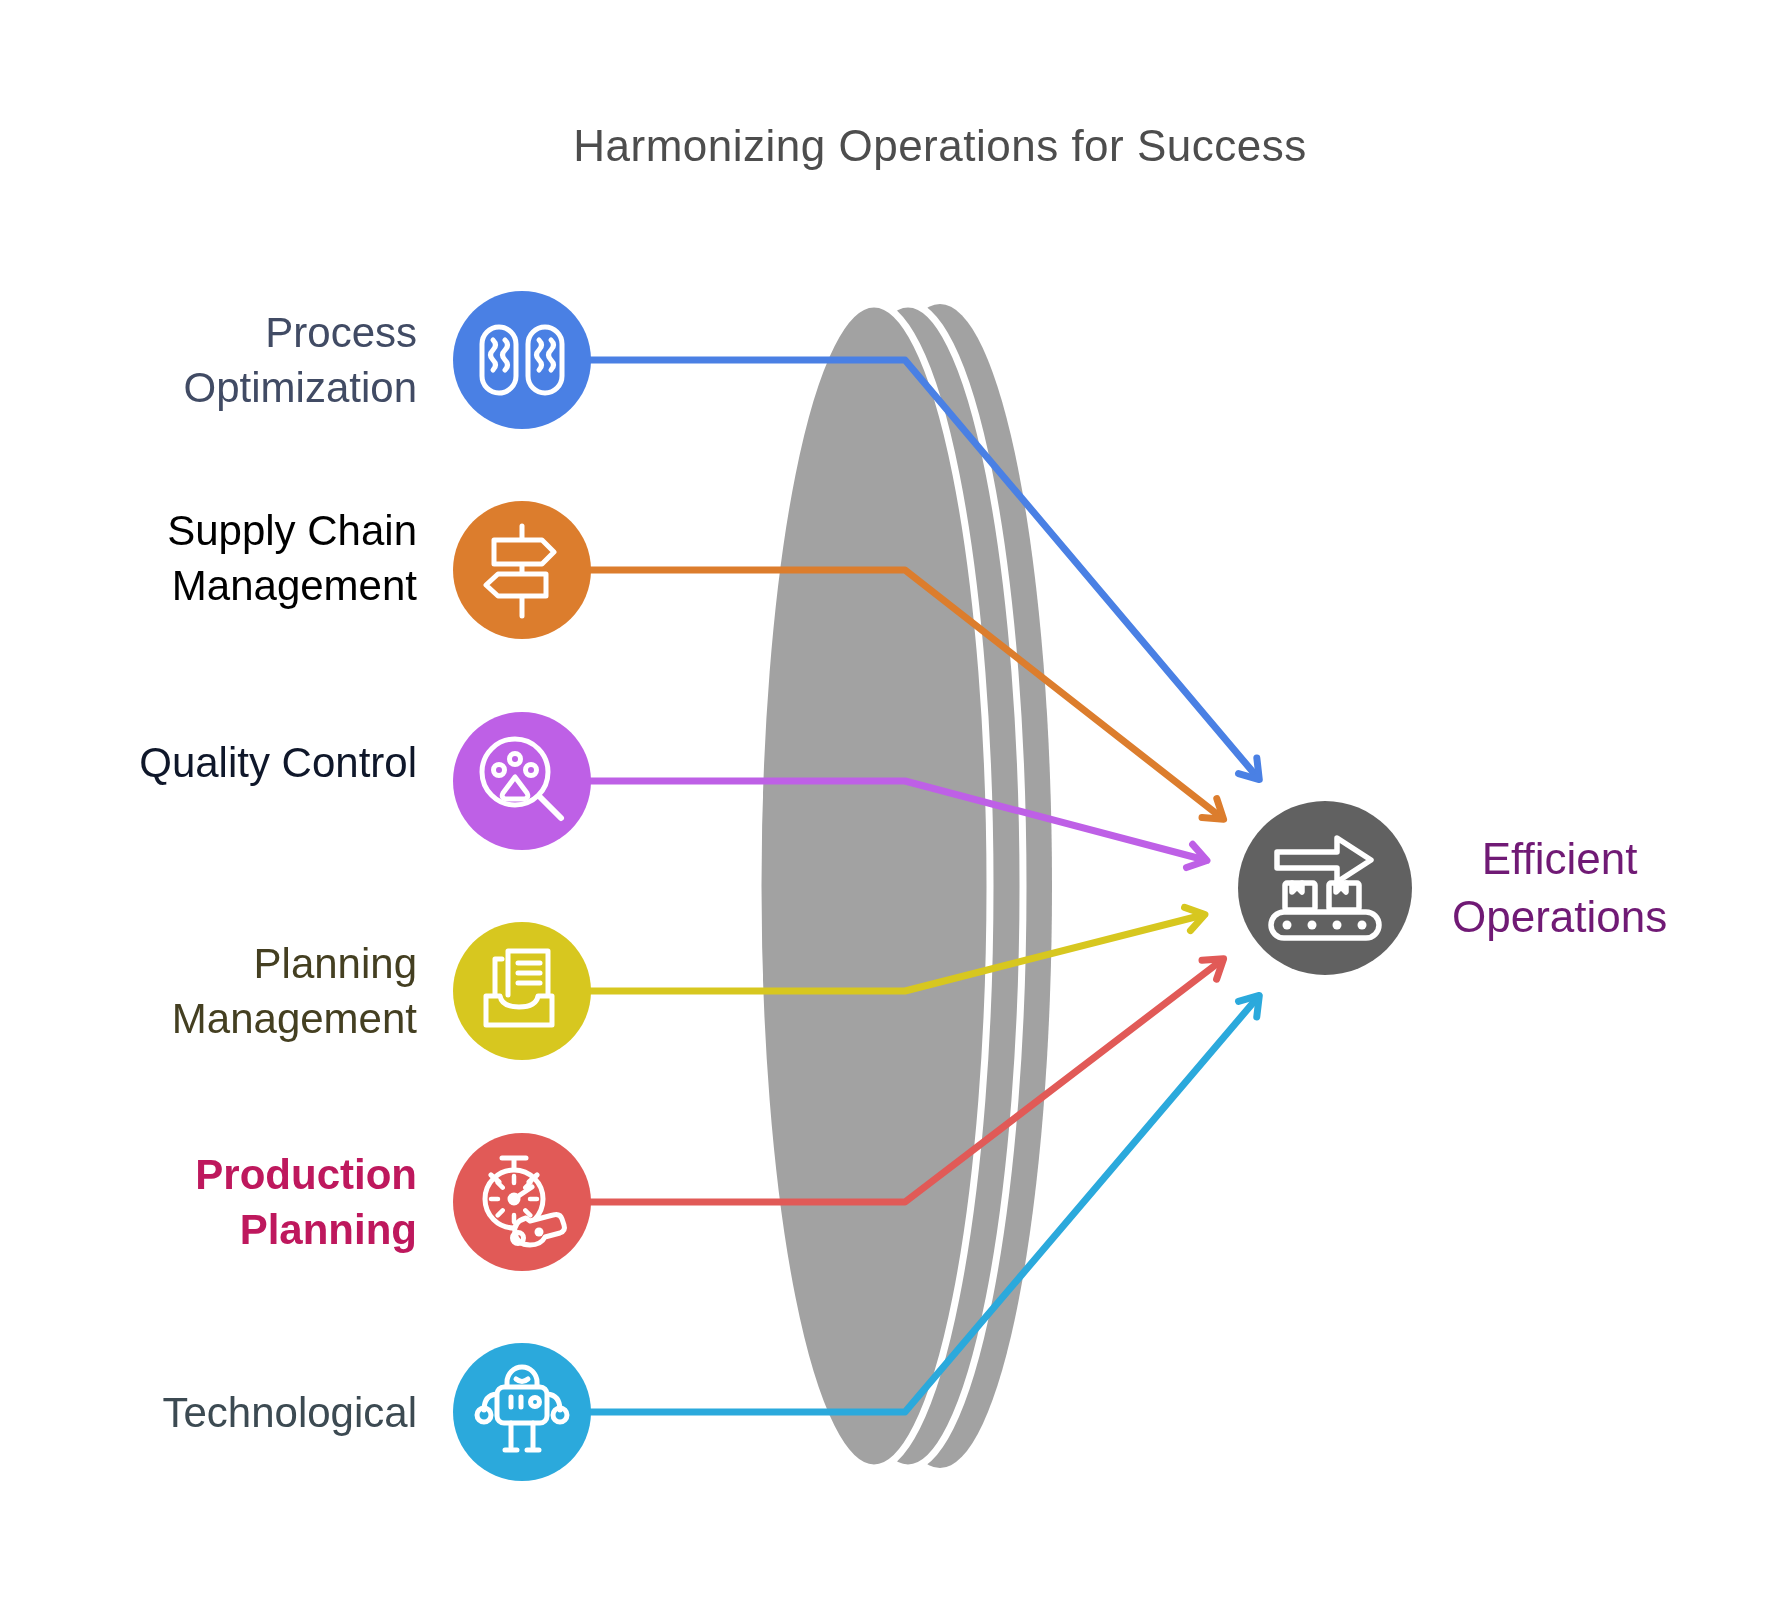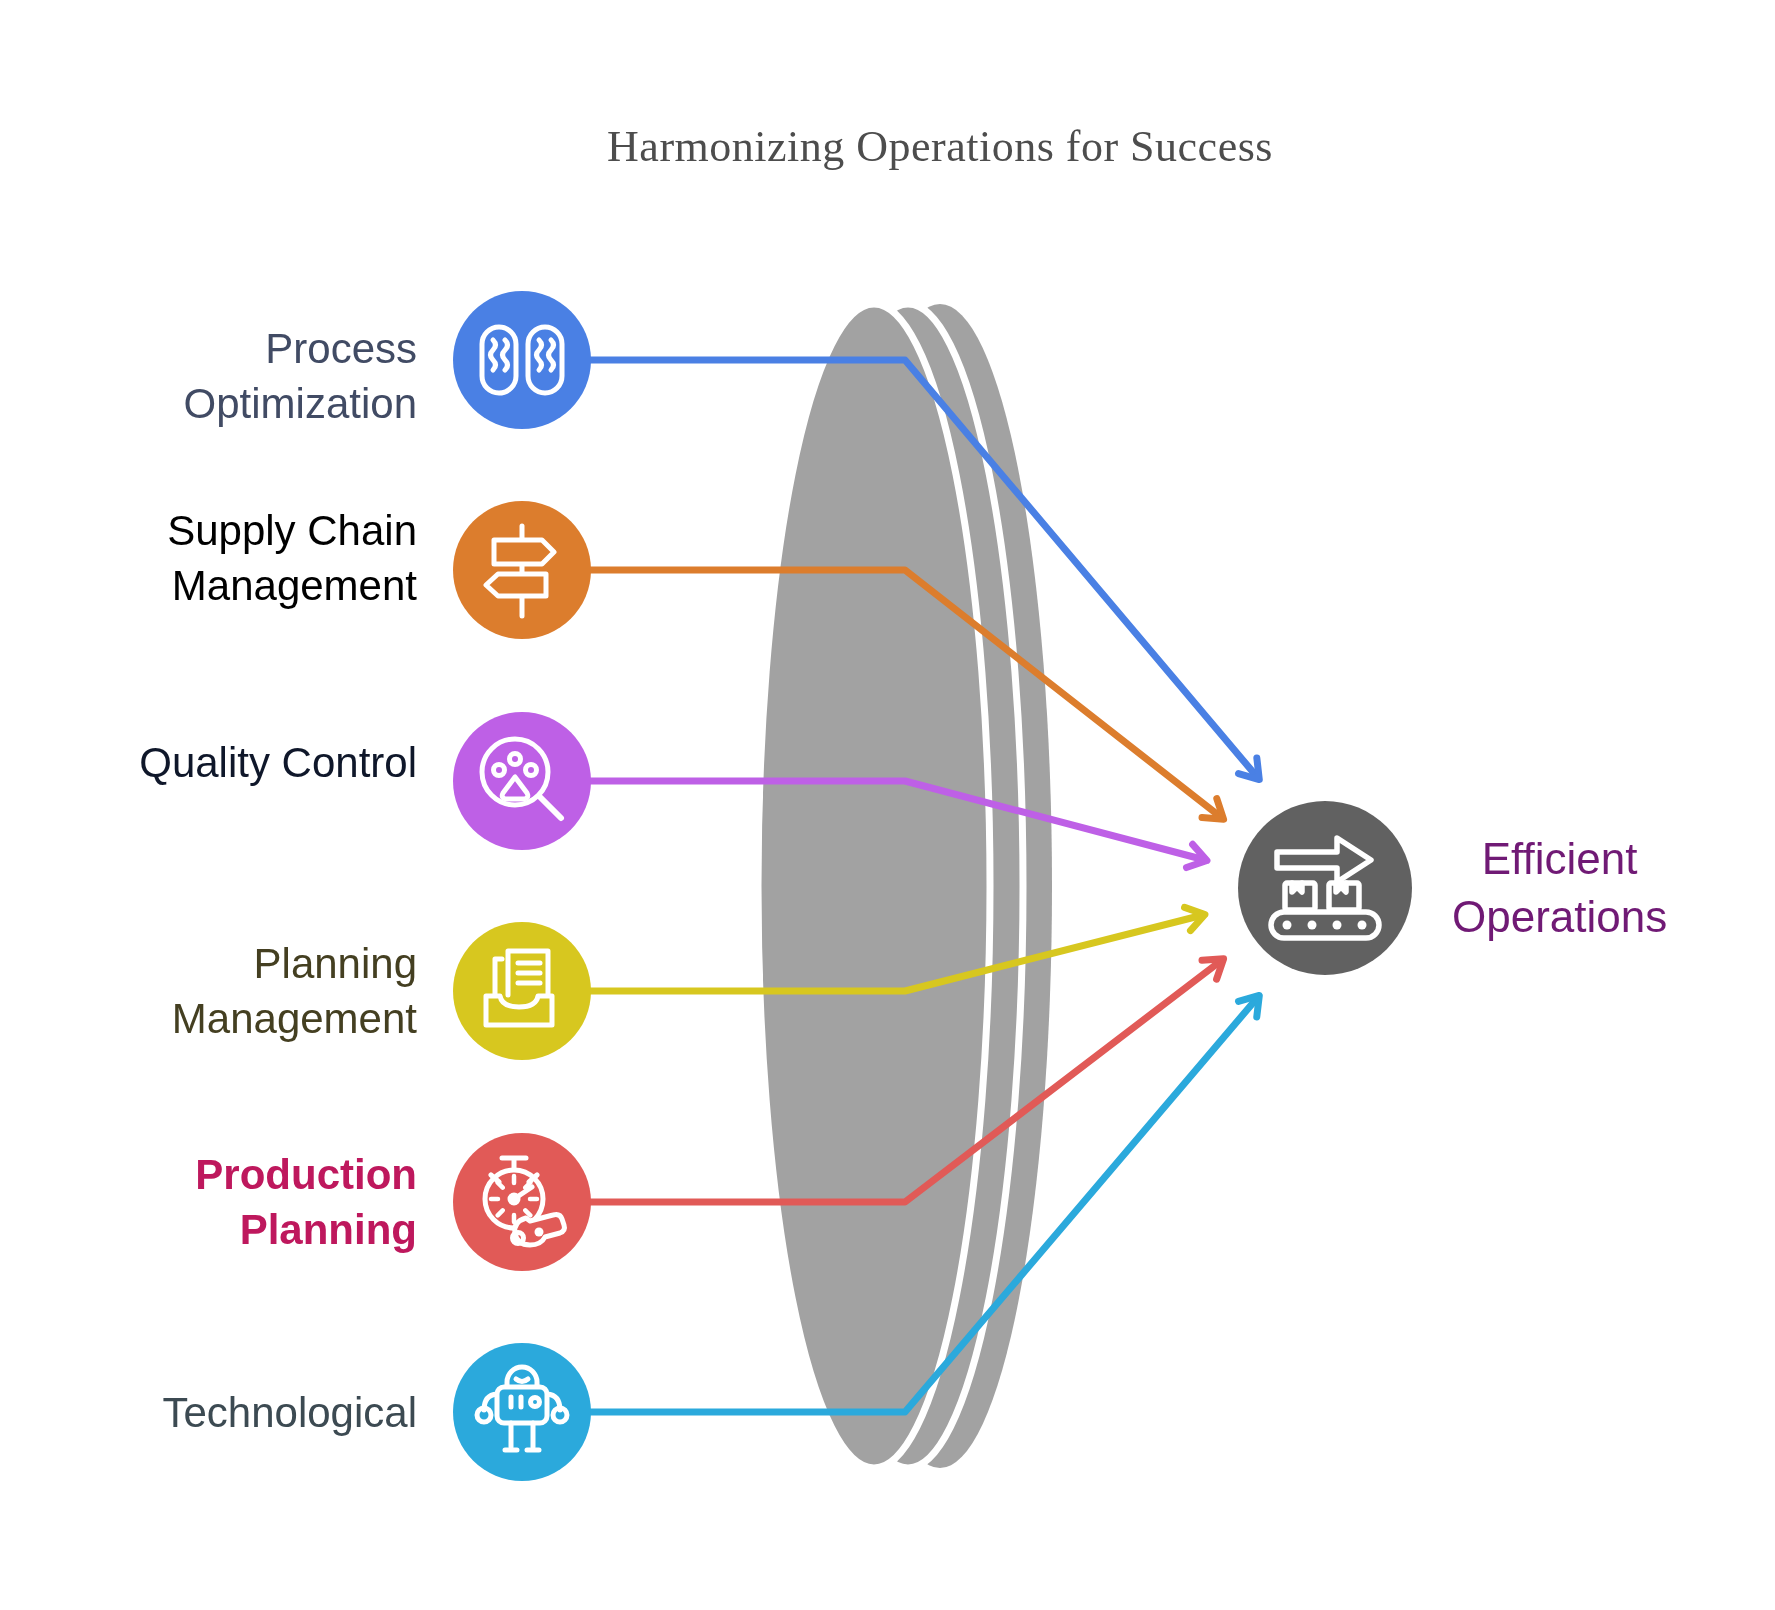--- a/index.html
+++ b/index.html
@@ -2,21 +2,21 @@
 <html><head>
 <meta charset="utf-8">
 <style>
   html,body{margin:0;padding:0;background:#ffffff;}
   #canvas{
     position:relative;width:1775px;height:1610px;background:#ffffff;overflow:hidden;
     font-family:"Liberation Sans", sans-serif;
   }
   #page-title{
     position:absolute;left:940px;top:146px;transform:translate(-50%,-50%);
-    font-size:44px;white-space:nowrap;letter-spacing:0.5px;font-family:Liberation Serif, serif;
+    font-size:44px;white-space:nowrap;letter-spacing:0.5px;
   }
   #scene{position:absolute;left:0;top:0;}
   .row-label{
     position:absolute;right:1358px;transform:translateY(-50%);
     text-align:right;font-size:42px;line-height:55px;white-space:nowrap;
   }
   #result-label{
     position:absolute;left:1452px;top:888px;transform:translateY(-50%);
     text-align:left;font-size:44px;line-height:58px;white-space:nowrap;
   }
@@ -156,21 +156,21 @@
               <circle cx="-13" cy="37" r="4.5"></circle>
         <circle cx="12" cy="37" r="4.5"></circle>
               <circle cx="37" cy="37" r="4.5"></circle>
       </g>
     </g>
         </g>
         </g>
     </svg>
   <div id="page-title" style="color: rgb(77, 77, 77);">Harmonizing Operations for Success</div>
   <div id="labels">
-      <div class="row-label" style="top: 376px; color: rgb(65, 75, 100);">
+      <div class="row-label" style="top: 360px; color: rgb(65, 75, 100);">
         <div>Process</div>
         <div>Optimization</div>
       </div>
       <div class="row-label" style="top: 558px; color: #000000;">
         <div>Supply Chain</div>
         <div>Management</div>
       </div>
       <div class="row-label" style="top: 762px; color: #0f172a;">
         <div>Quality Control</div>
       </div>

